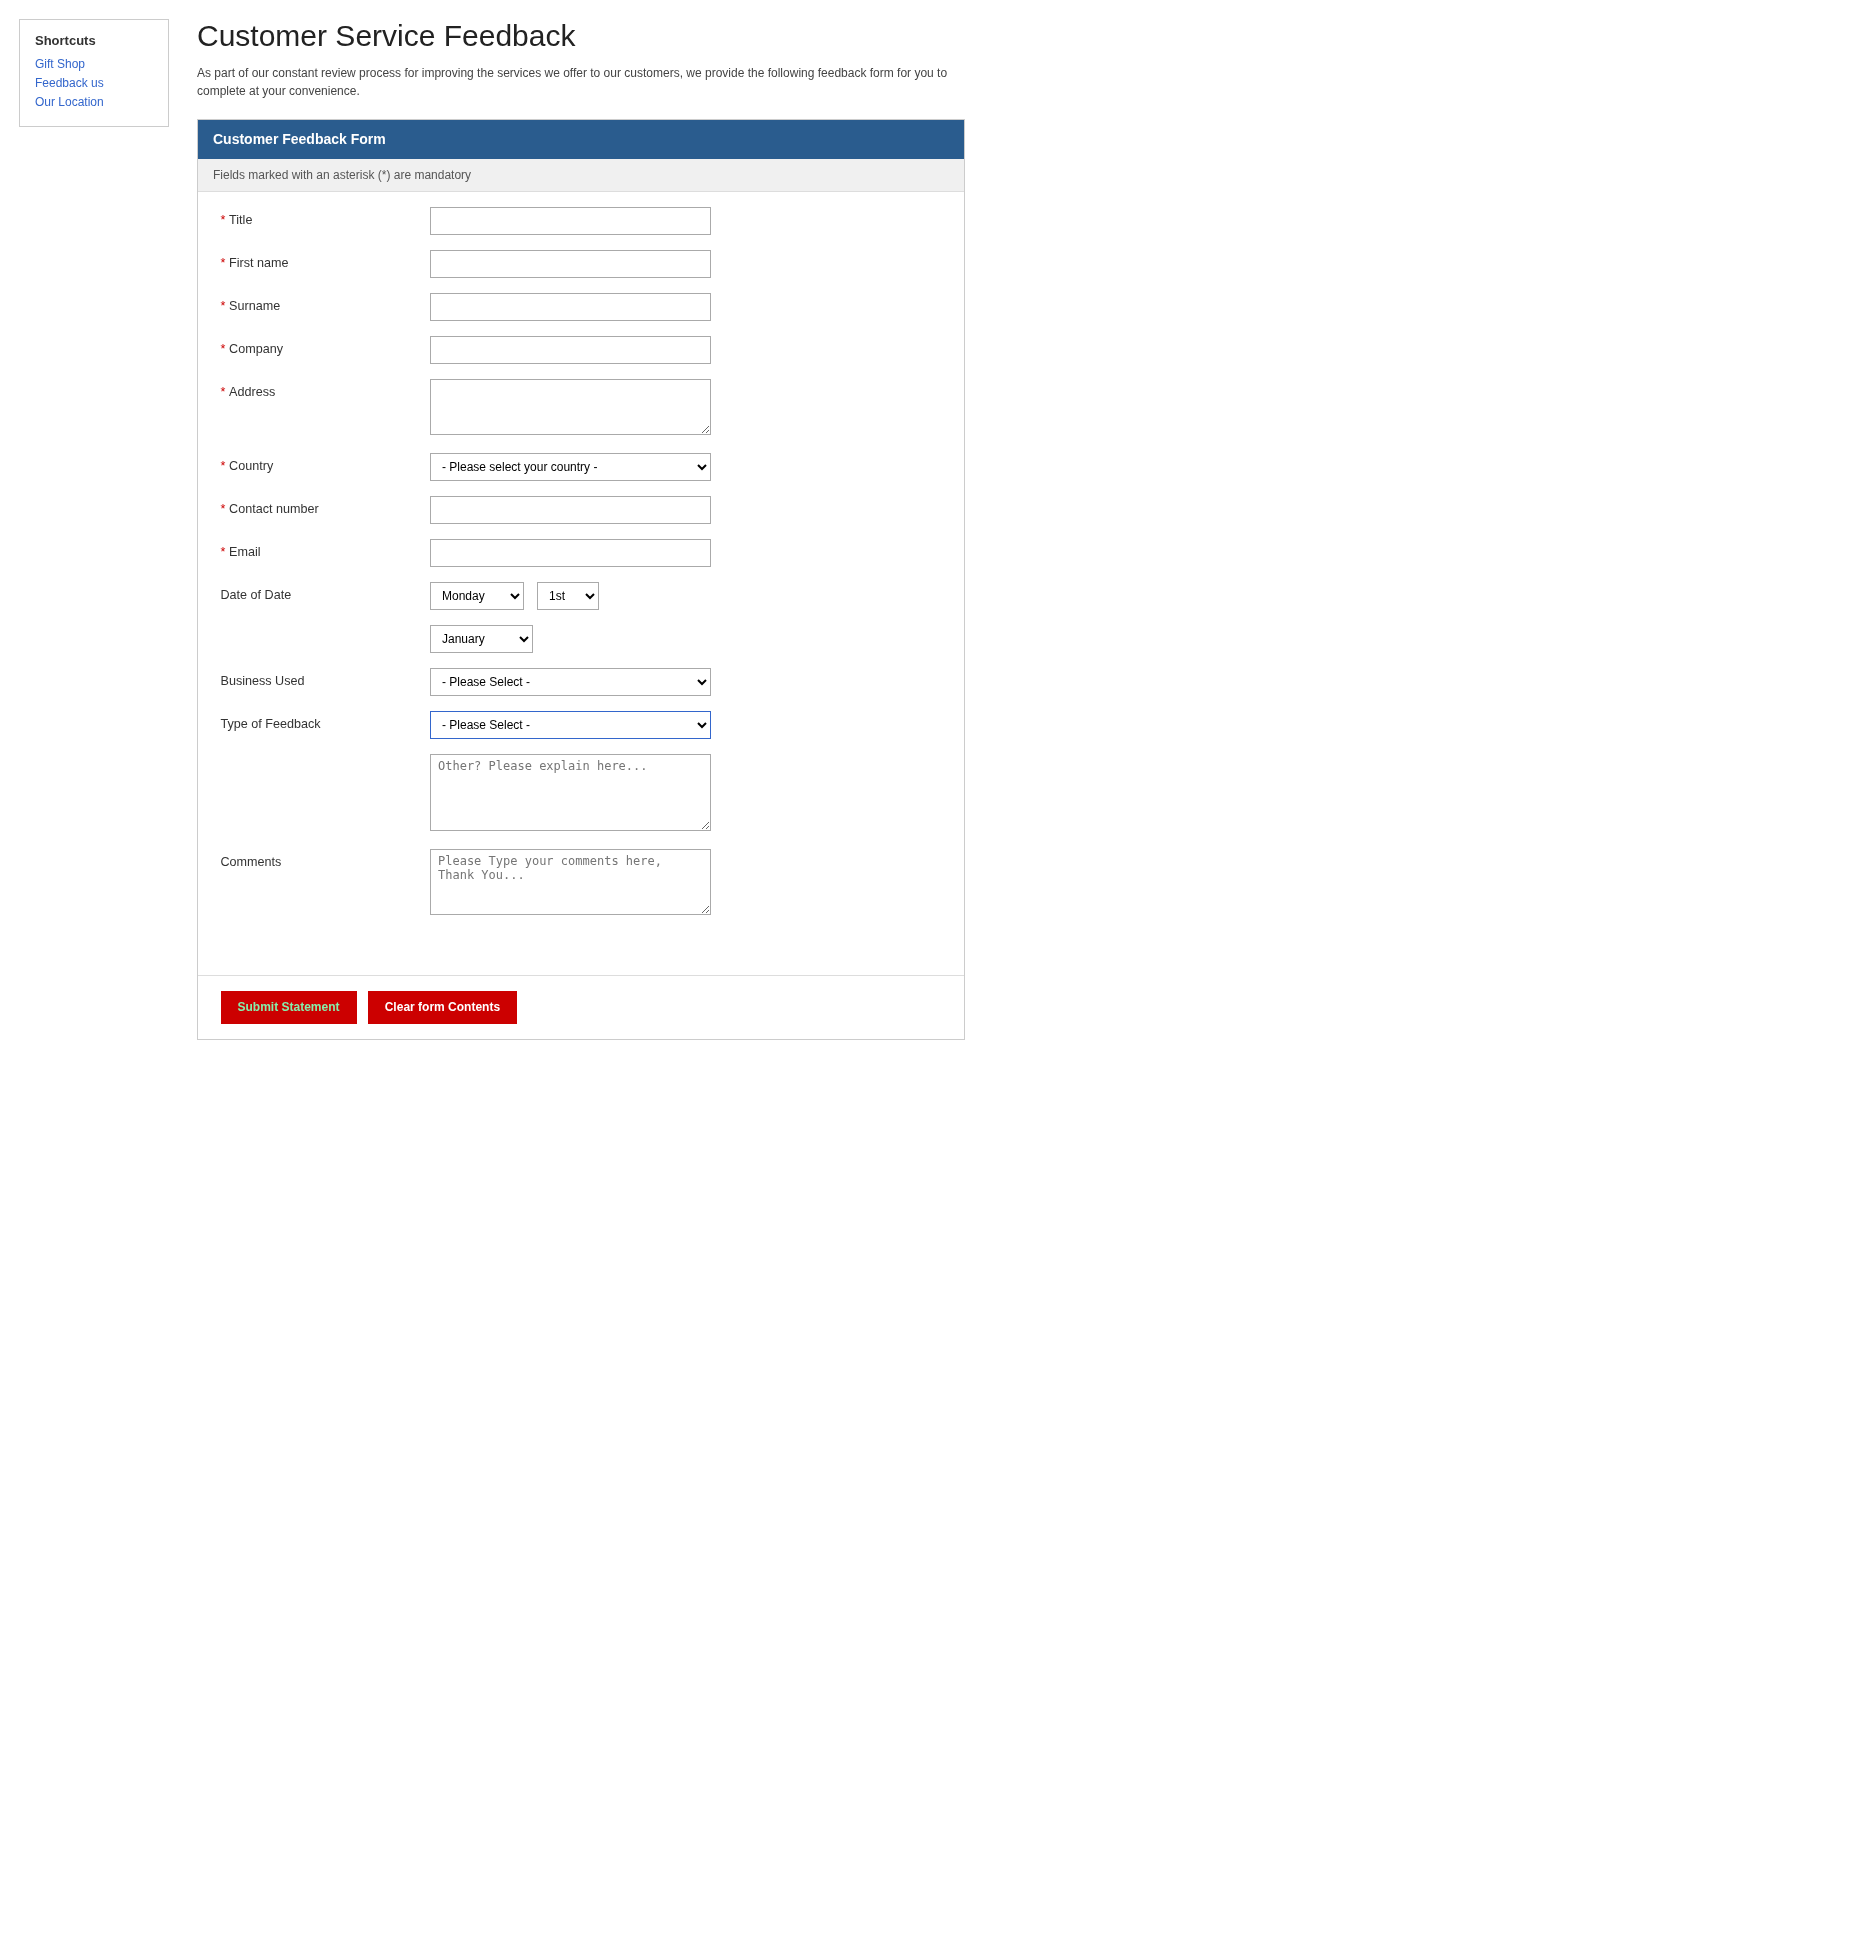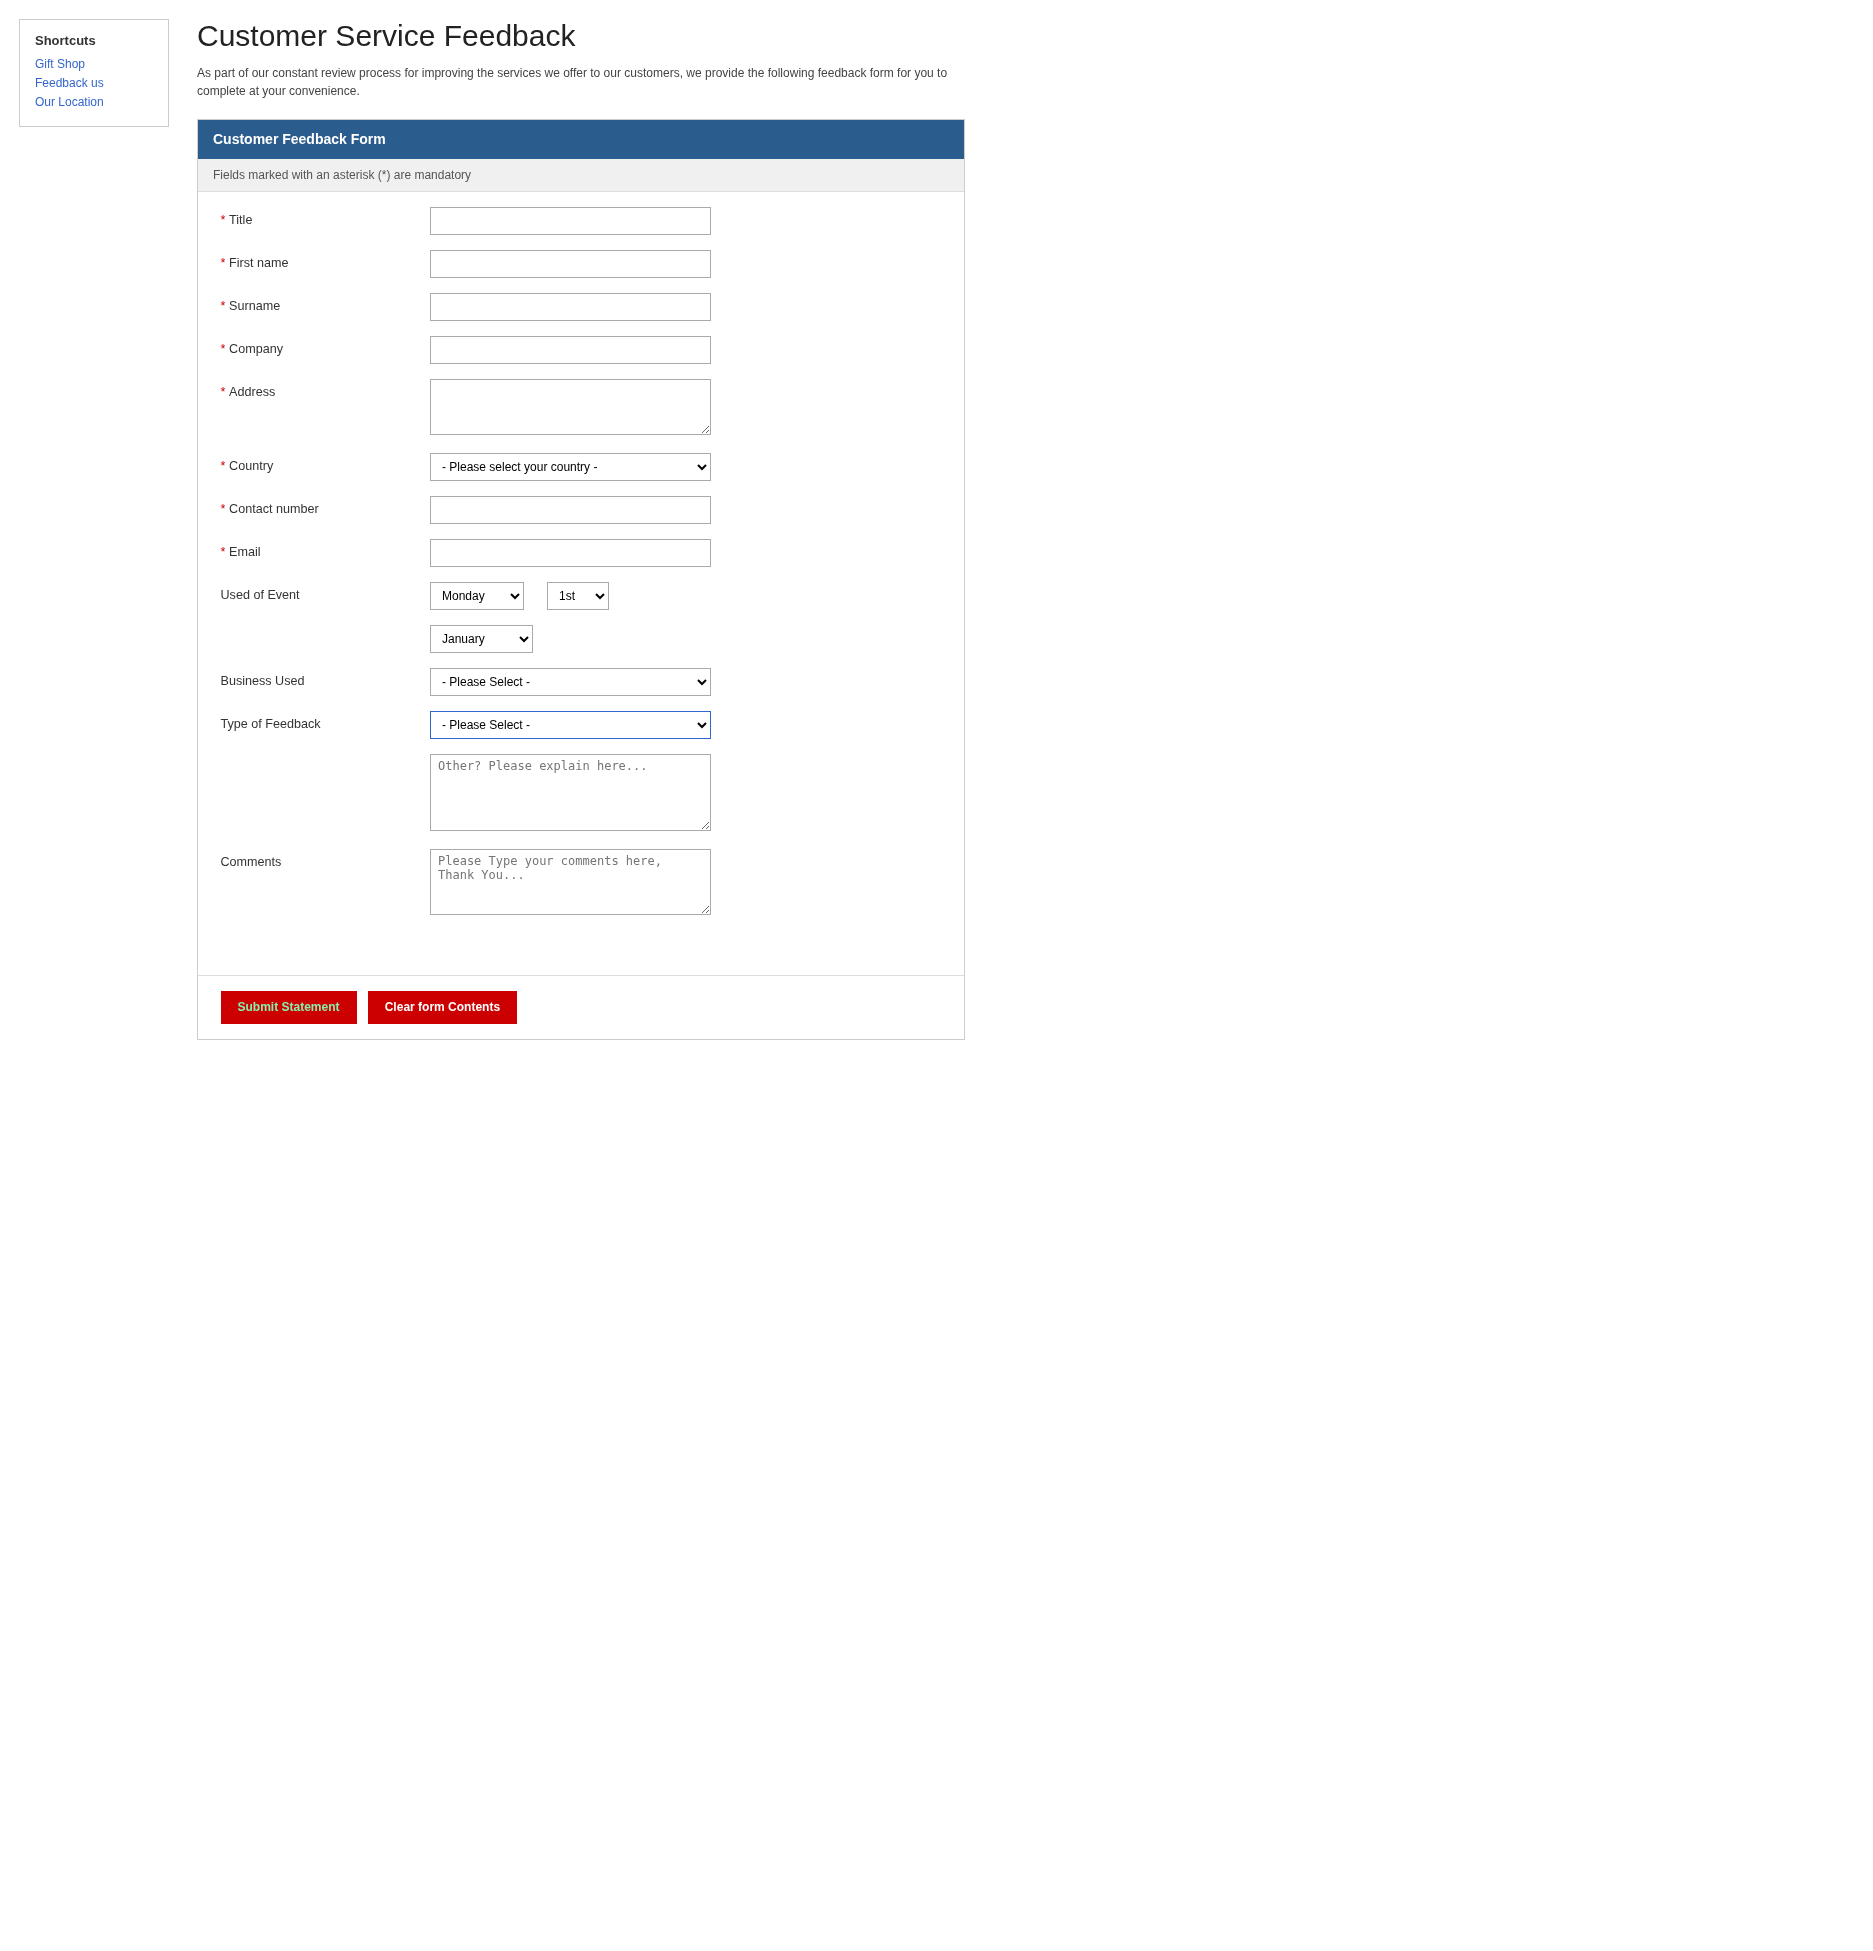--- a/index.html
+++ b/index.html
@@ -136,21 +136,21 @@
       height: 28px;
       border: 1.9px solid #3366cc;
     }
     .day-select { width: 94px; height: 28px; }
     .date-select { width: 62px; height: 28px; }
     .month-select { width: 103px; height: 28px; margin-top: 7.5px; }
     .date-group {
       display: flex;
       flex-direction: column;
     }
-    .date-line1 { display: flex; gap: 23px; align-items: center; }
+    .date-line1 { display: flex; gap: 13px; align-items: center; }
     .date-line2 { margin-top: 7.5px; }
     .button-row {
       display: flex;
       gap: 11.2px;
       margin-top: 19px;
       padding: 15px 22.5px;
       background: #fff;
       border-top: 0.9px solid #ddd;
     }
     .btn-submit {
@@ -273,21 +273,21 @@
         <div class="form-row">
           <div class="form-label">
             <span class="required-star">*</span>Email
           </div>
           <div class="form-field">
             <input type="text" style="">
           </div>
         </div>
 
         <div class="form-row">
-          <div class="form-label">Used of Event</div>
+          <div class="form-label">Date of Date</div>
           <div class="form-field">
             <div class="date-group">
               <div class="date-line1">
                 <select class="day-select">
                   <option>Monday</option>
                   <option>Tuesday</option>
                   <option>Wednesday</option>
                   <option>Thursday</option>
                   <option>Friday</option>
                   <option>Saturday</option>

